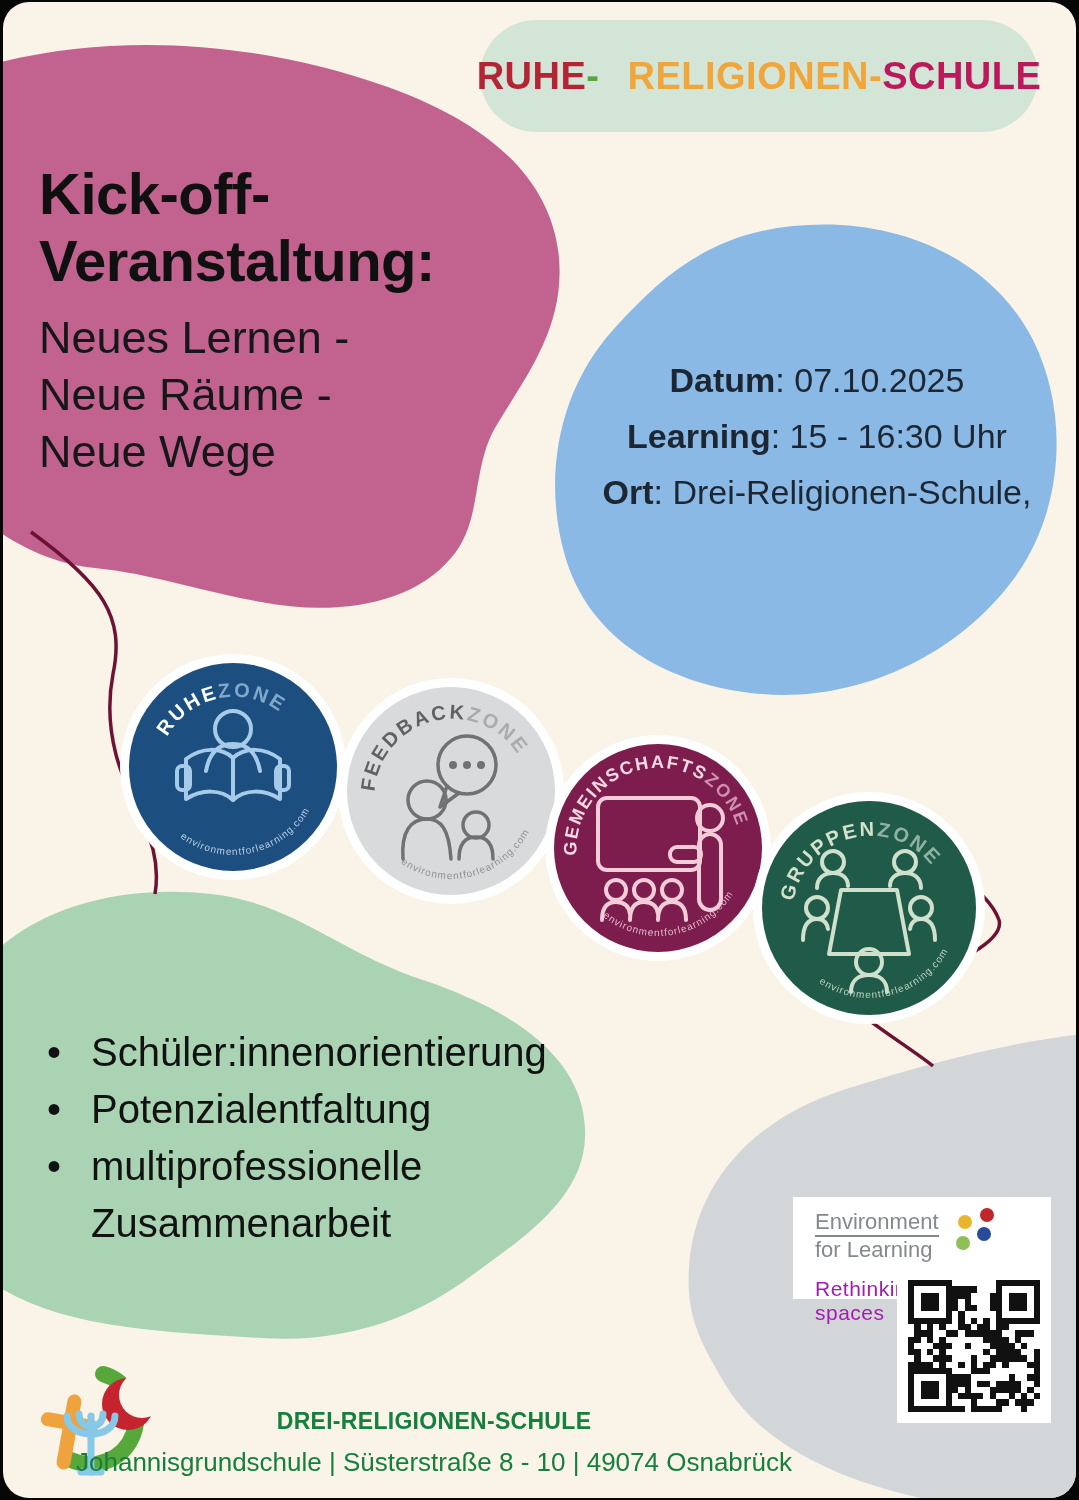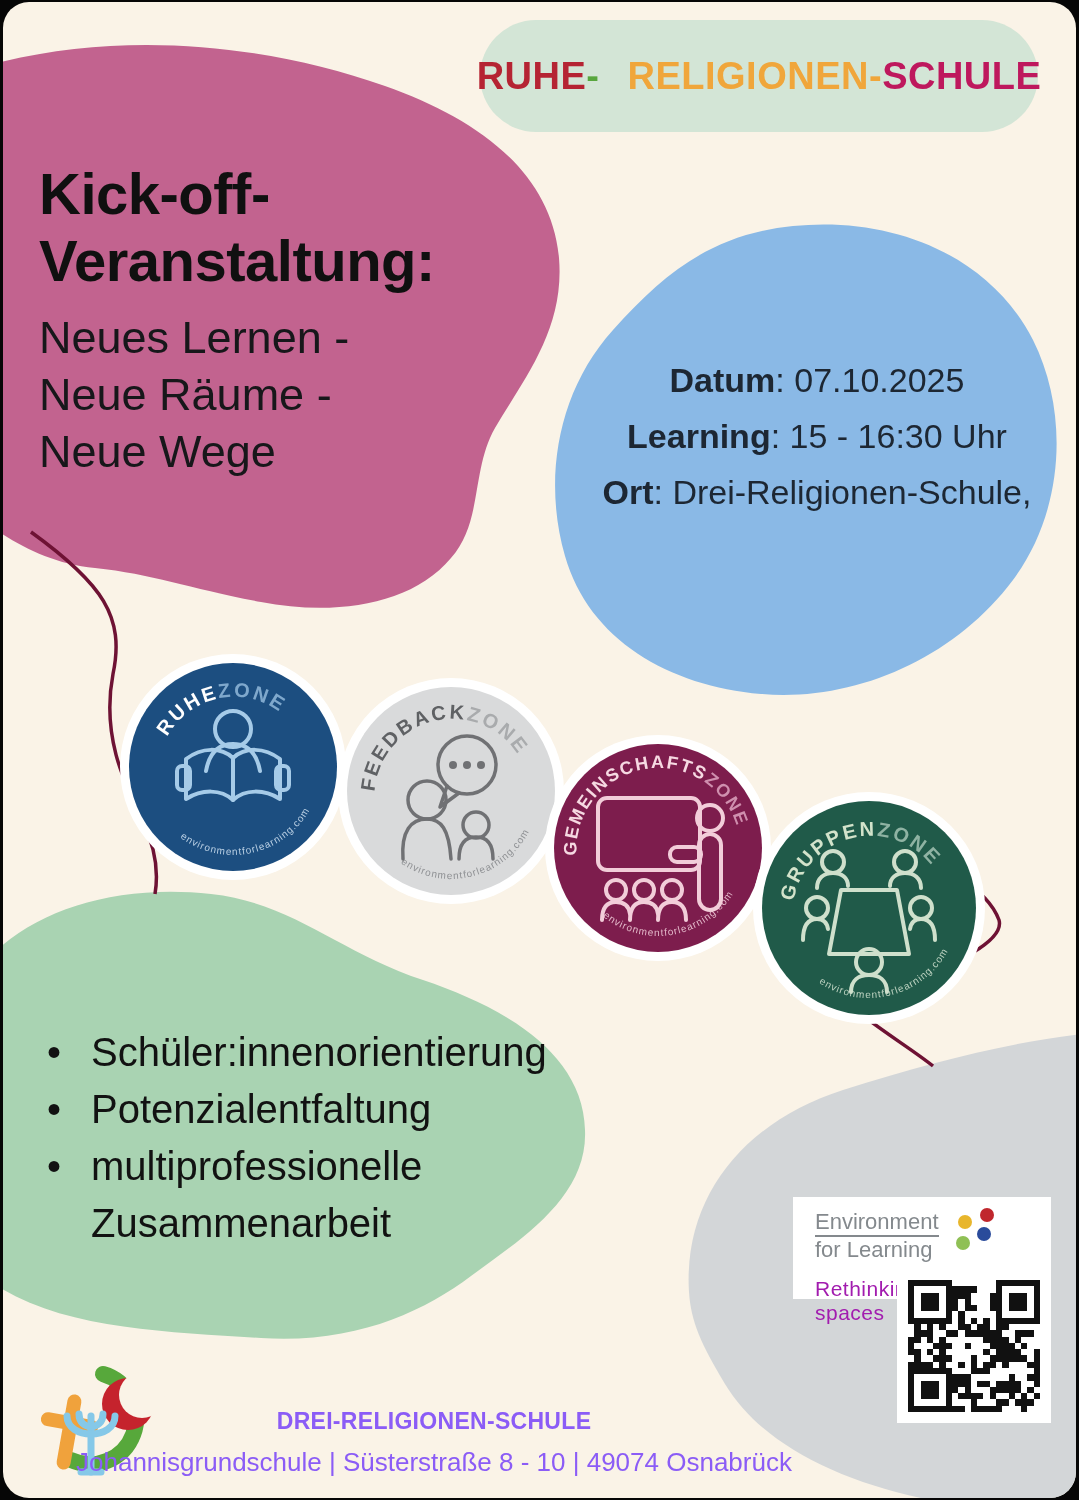--- a/index.html
+++ b/index.html
@@ -38,21 +38,21 @@
     padding:16px;box-sizing:border-box;margin-top:37px;
   }
   .env-inner{position:absolute;left:22px;top:12px;color:#84898d;font-size:22px;line-height:25px;}
   .env-l1{border-bottom:2px solid #84898d;display:inline-block;padding-bottom:1px;}
   .env-tag{position:absolute;left:22px;top:80px;color:#a21caf;font-size:21px;letter-spacing:.5px;}
   .env-dots{position:absolute;left:158px;top:8px;width:60px;height:52px;}
   
   .qr-box{position:absolute;left:894px;top:1267px;width:154px;height:154px;background:#ffffff;}
   .qr-box svg{position:absolute;left:11px;top:11px;width:132px;height:132px;}
   
-  .footer{position:absolute;left:0;top:1406px;width:862px;text-align:center;color:#8b5cf6;}
+  .footer{position:absolute;left:0;top:1406px;width:862px;text-align:center;color:#15803d;}
   .footer .f1{font-size:23px;font-weight:700;letter-spacing:.3px;}
   .footer .f2{font-size:26px;margin-top:12px;}
   .religion-logo{position:absolute;left:26px;top:1356px;width:152px;height:138px;}
 </style>
 </head>
 <body>
 
 <div class="poster">
 
   <svg class="bg-svg" viewBox="0 0 1073 1496">

